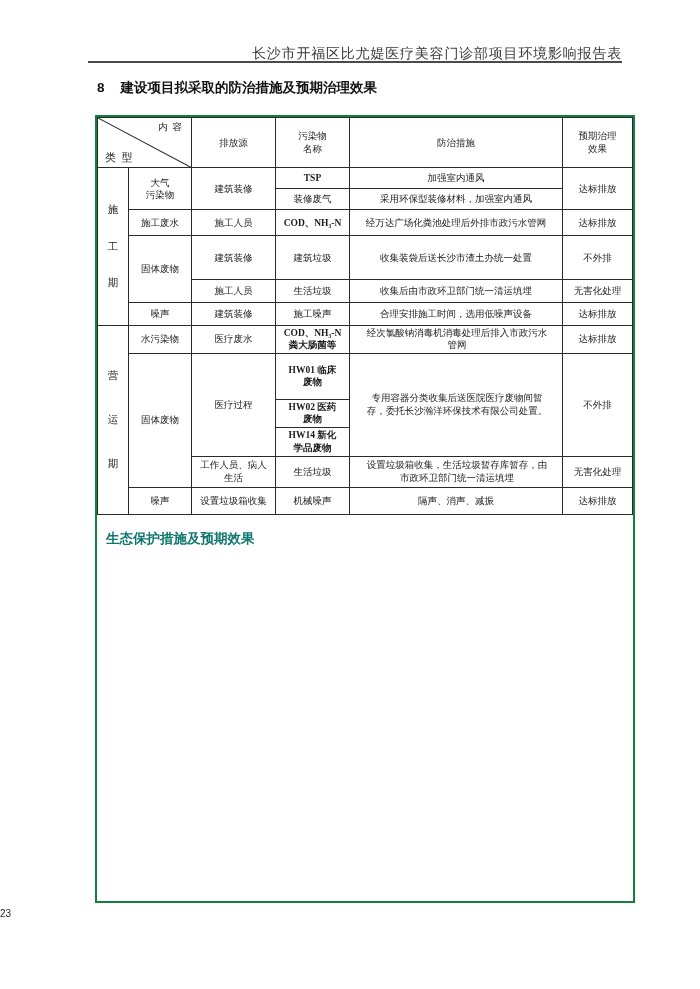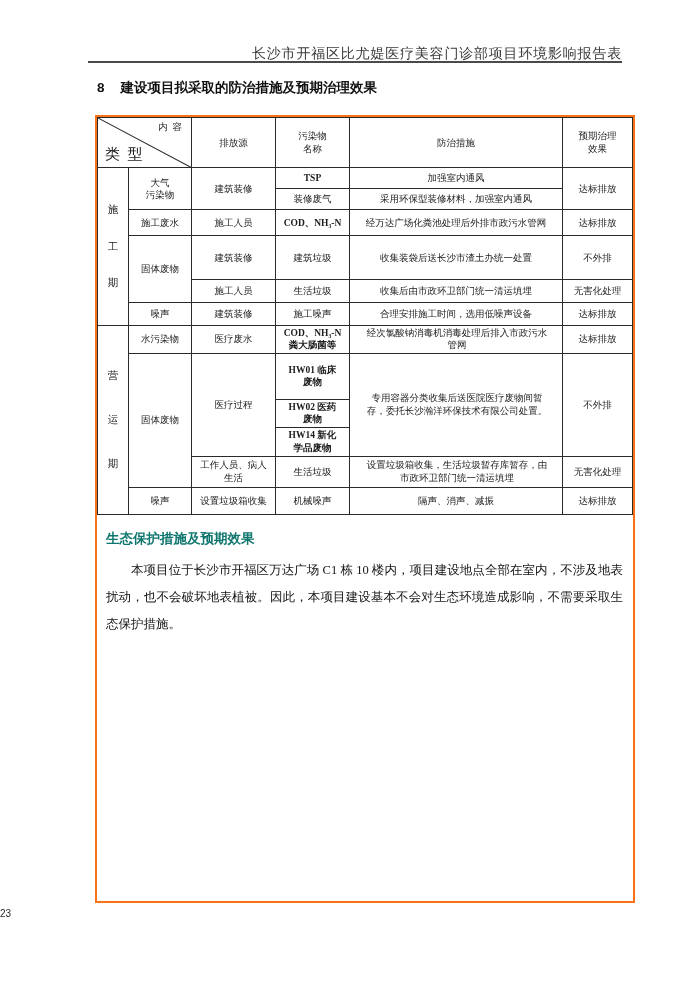--- a/index.html
+++ b/index.html
@@ -18,35 +18,35 @@
   }
   .section-title {
     position:absolute; top:79px; left:97px;
     font-family:"Liberation Sans","DejaVu Sans",sans-serif;
     font-weight:bold; font-size:13.5px; color:#111;
     display:flex; align-items:baseline;
   }
   .section-title .num { margin-right:16px; }
   .outer-box {
     position:absolute; left:95px; top:115px; width:540px; height:788px;
-    border:2px solid #f97316; box-sizing:border-box; background:#fff;
+    border:2px solid #15803d; box-sizing:border-box; background:#fff;
   }
   table.main { border-collapse:collapse; table-layout:fixed; width:100%; }
   td, th {
     border:1px solid #2a2a2a; font-size:9.5px; font-weight:normal;
     text-align:center; vertical-align:middle; padding:1px 2px;
     line-height:1.3; white-space:pre-line; overflow:hidden;
     color:#1b1b1b;
   }
   td.left { text-align:center; padding-left:6px; padding-right:4px; }
   td.code { font-weight:bold;text-align:center; }
   th.corner { position:relative; padding:0; }
   th.corner svg { position:absolute; inset:0; width:100%; height:100%; }
   .corner-top { position:absolute; top:3px; right:9px; white-space:pre; font-size:9.5px; }
-  .corner-bottom { position:absolute; bottom:3px; left:7px; white-space:pre; font-size:15px; }
+  .corner-bottom { position:absolute; bottom:3px; left:7px; white-space:pre; font-size:11px; }
   td.vcell { padding:0; }
   .vstack {
     display:flex; flex-direction:column; justify-content:space-evenly;
     align-items:center; font-size:10.5px; margin:0 auto;
   }
   .vh-construction { height:132px; }
   .vh-operation { height:163px; }
   .eco { padding:15px 10px 0 9px; }
   .eco-heading {
     font-family:"Liberation Sans","DejaVu Sans",sans-serif;
@@ -185,17 +185,16 @@
       <td>设置垃圾箱收集</td>
       <td>机械噪声</td>
       <td>隔声、消声、减振</td>
       <td>达标排放</td>
     </tr>
   </tbody>
     </table>
 
   <div class="eco">
     <div class="eco-heading">生态保护措施及预期效果</div>
-    <div class="eco-paragraph">本项目位于长沙市开福区万达广场 C1 栋 10 楼内，项目建设地点全部在室内，不涉及地表扰动，也不会破坏地表植被。因此，本项目建设基本不会对生态环境造成影响，不需要采取生态保护措施。</div>
   </div>
 </div>
 
 <div class="page-number">23</div>
 
 </body></html>

